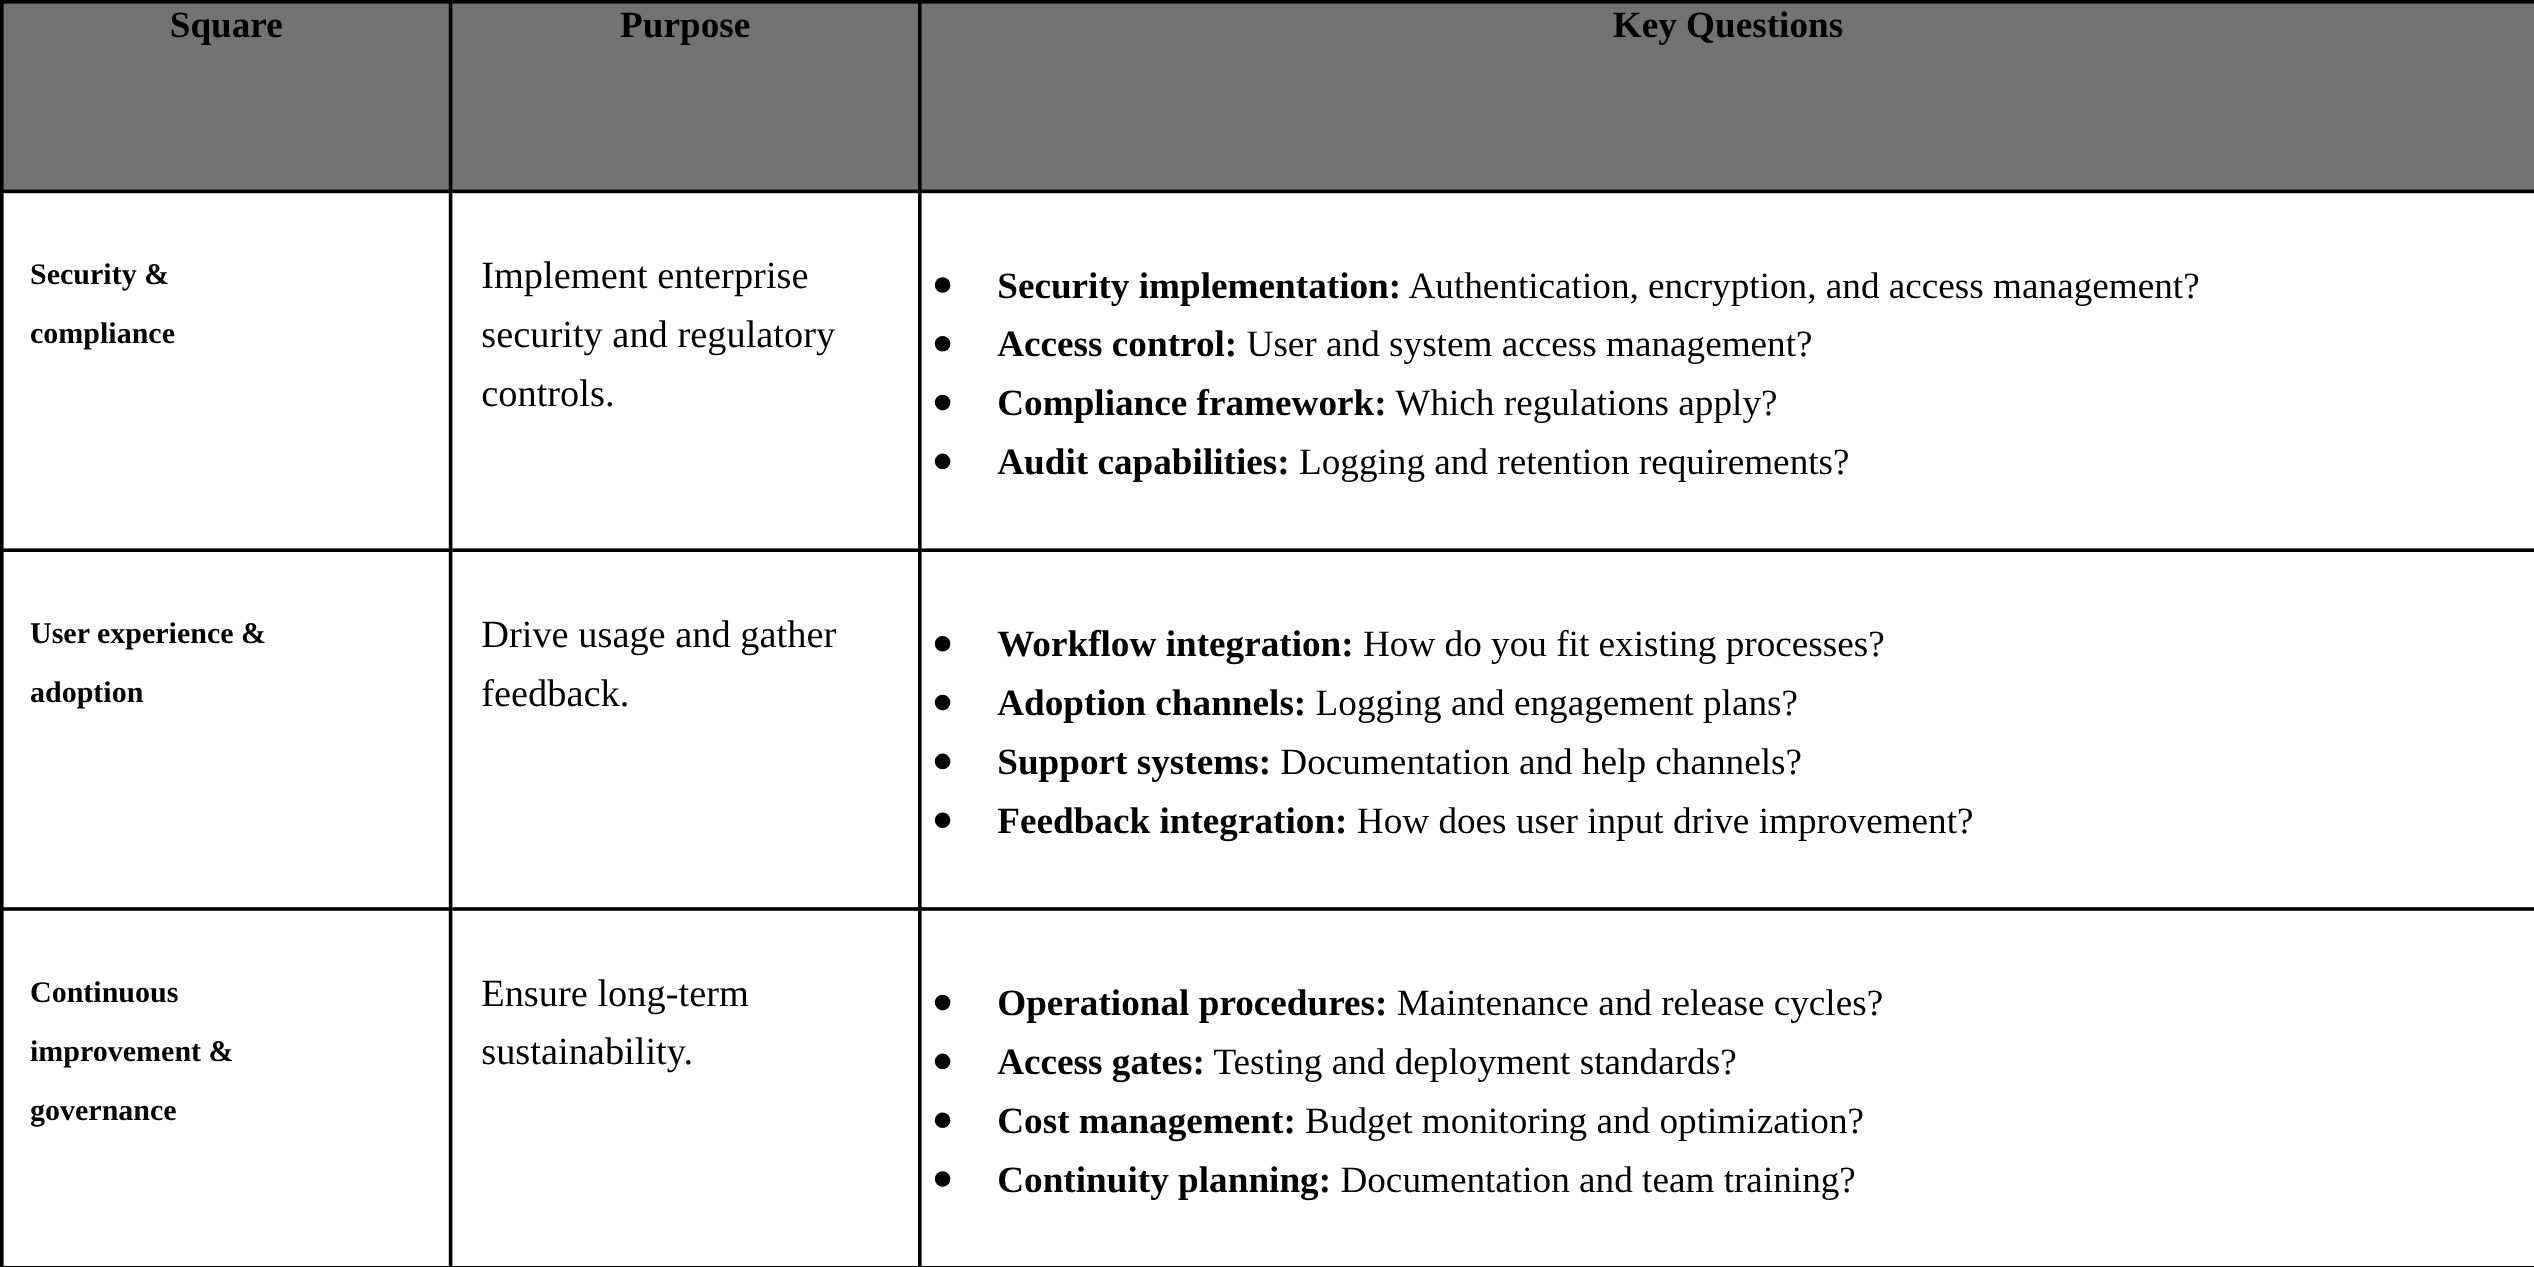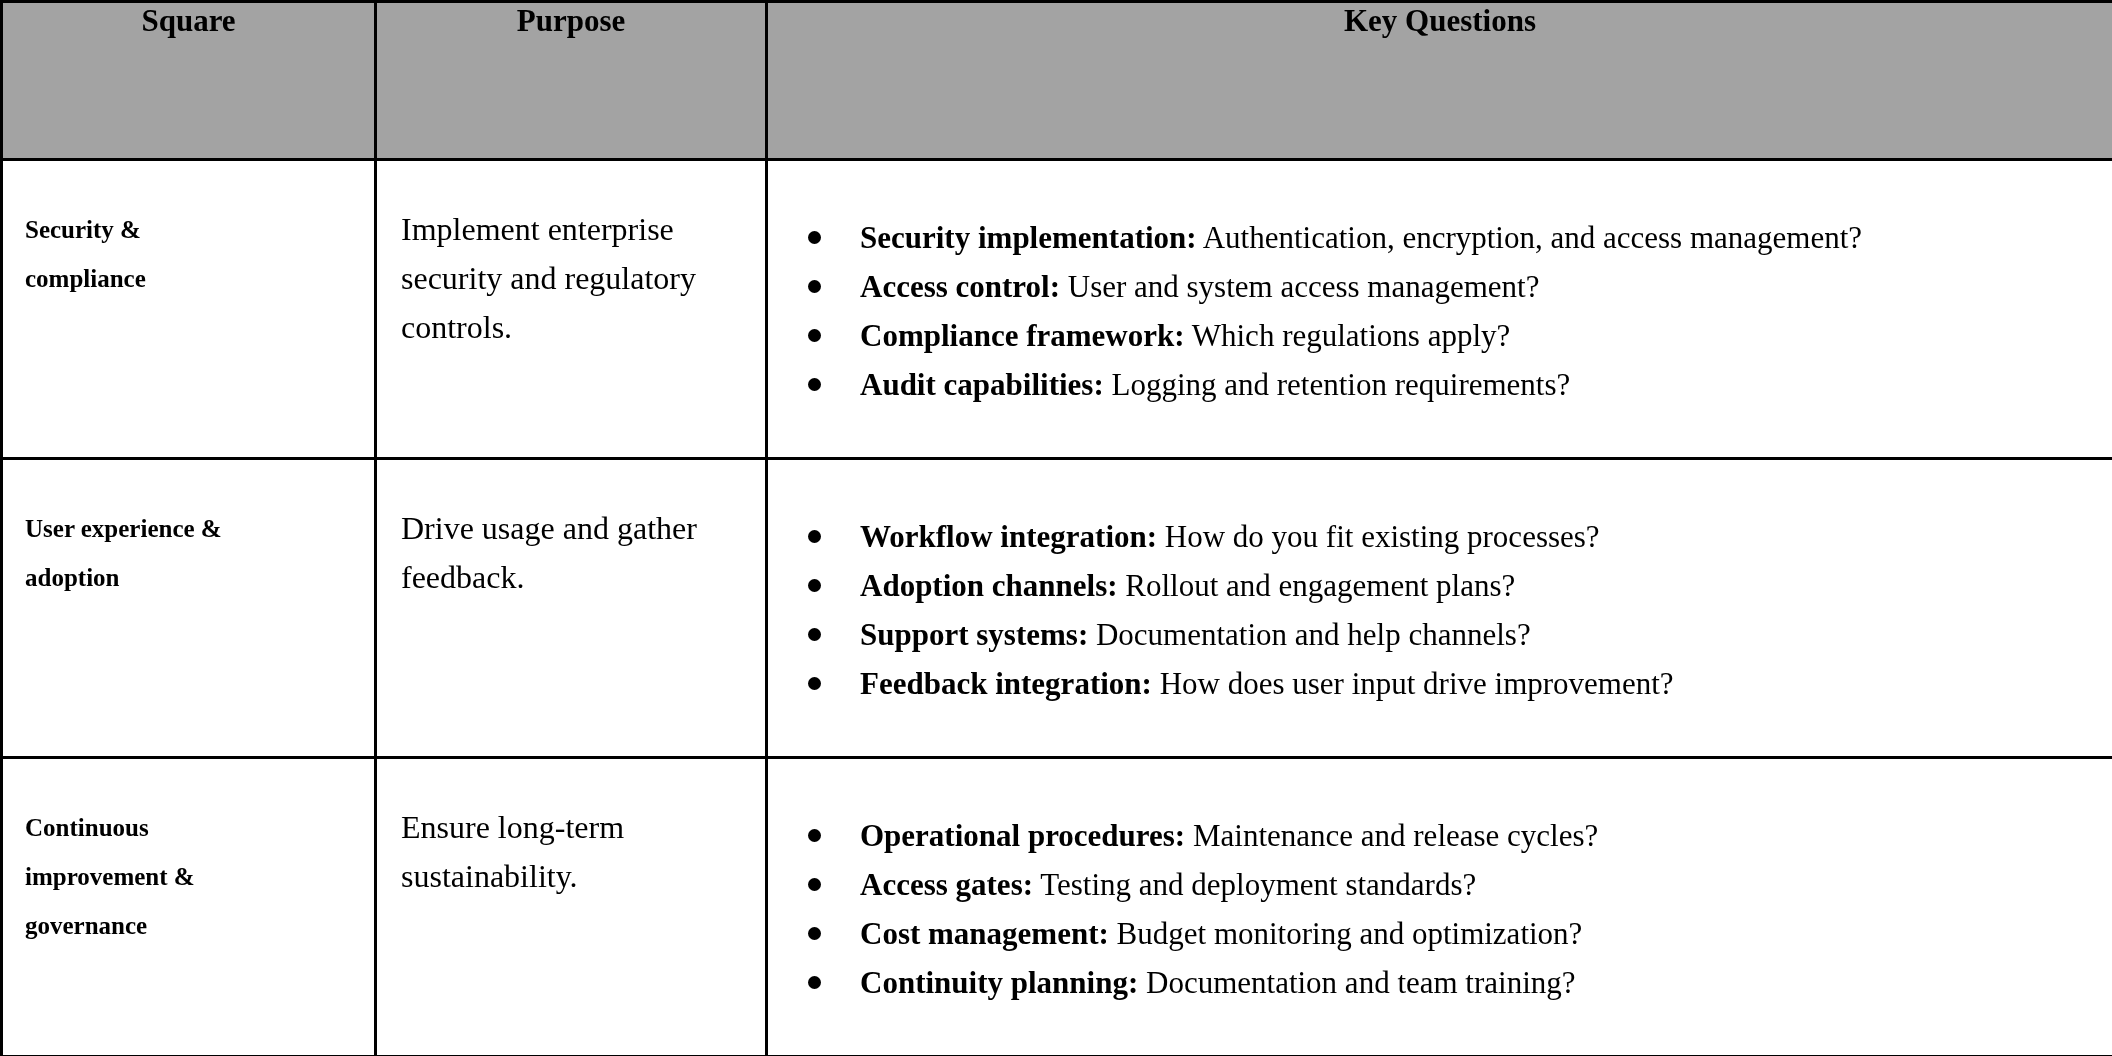--- a/index.html
+++ b/index.html
@@ -26,21 +26,21 @@
   table.grid td {
     border: 3px solid #000000;
     vertical-align: top;
   }
   col.c-square  { width: 374px; }
   col.c-purpose { width: 391px; }
   col.c-questions { width: 1347px; }
 
   thead tr { height: 158px; }
   thead th {
-    background: #a3a3a3;
+    background: #737373;
     text-align: center;
     vertical-align: middle;
     font-weight: bold;
     font-size: 31px;
     border-bottom-width: 5px;
   }
 
   tbody tr { height: 299px; }
 
   td.square-cell {
@@ -53,21 +53,21 @@
   td.purpose-cell {
     font-size: 32px;
     line-height: 49px;
     padding: 44px 14px 20px 24px;
     white-space: pre-line;
   }
   td.questions-cell { padding: 0; }
   ul.question-list {
     list-style: none;
     margin: 52px 0 0 0;
-    padding-left: 92px;
+    padding-left: 63px;
     font-size: 31px;
     line-height: 49px;
   }
   ul.question-list li {
     position: relative;
   }
   ul.question-list li .bullet-dot {
     position: absolute;
     left: -52px;
     top: 18px;
@@ -112,21 +112,21 @@
           </td>
         </tr>
         <tr>
           <td class="square-cell">User experience &amp;
 adoption</td>
           <td class="purpose-cell">Drive usage and gather
 feedback.</td>
           <td class="questions-cell">
             <ul class="question-list">
               <li><span class="bullet-dot"></span><strong>Workflow integration:</strong><span> How do you fit existing processes?</span></li>
-              <li><span class="bullet-dot"></span><strong>Adoption channels:</strong><span> Rollout and engagement plans?</span></li>
+              <li><span class="bullet-dot"></span><strong>Adoption channels:</strong><span> Logging and engagement plans?</span></li>
               <li><span class="bullet-dot"></span><strong>Support systems:</strong><span> Documentation and help channels?</span></li>
               <li><span class="bullet-dot"></span><strong>Feedback integration:</strong><span> How does user input drive improvement?</span></li>
             </ul>
           </td>
         </tr>
         <tr>
           <td class="square-cell">Continuous
 improvement &amp;
 governance</td>
           <td class="purpose-cell">Ensure long-term

